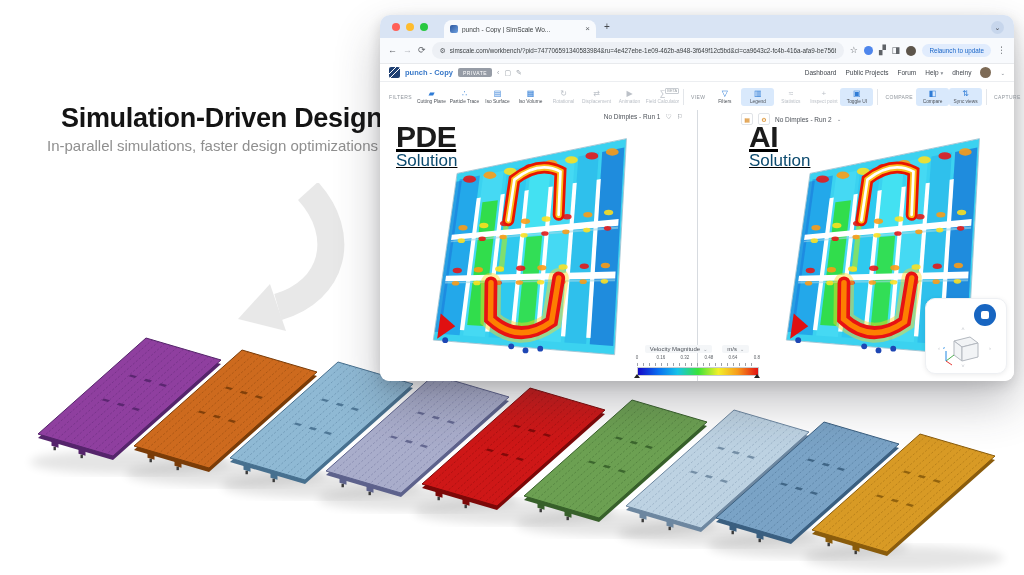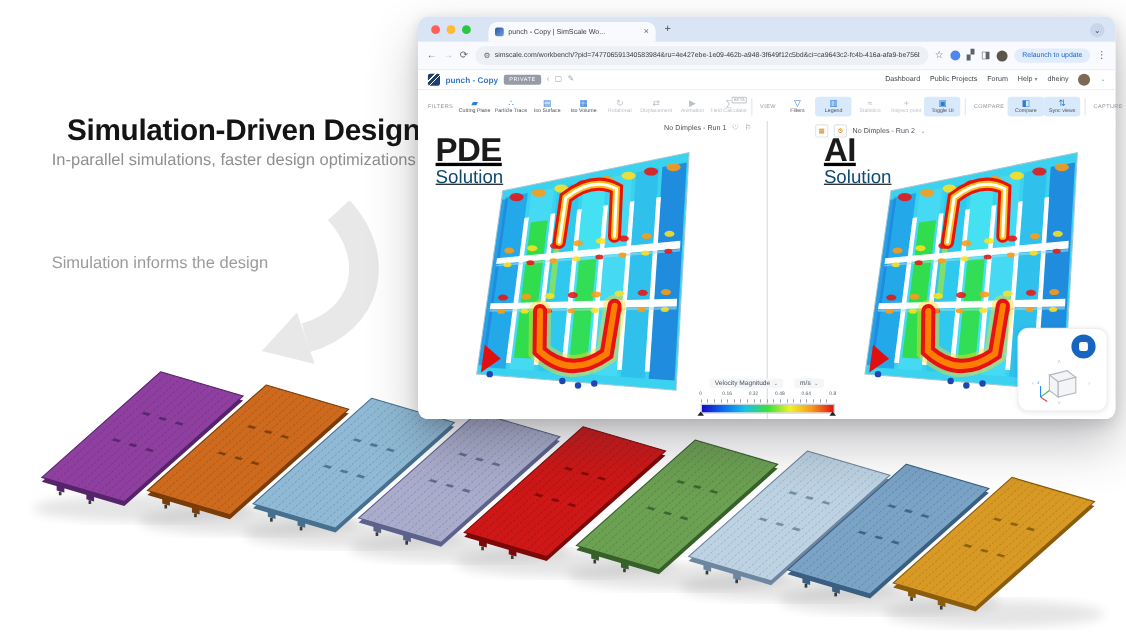--- a/index.html
+++ b/index.html
@@ -90,21 +90,20 @@
   
   .plates{position:absolute;left:0;top:318px;z-index:0;}
 </style>
 </head>
 <body>
 
 <div class="stage">
 
   <div class="hero-title">Simulation-Driven Design</div>
   <div class="hero-sub">In-parallel simulations, faster design optimizations</div>
-  <div class="hero-anno">Simulation informs the design</div>
 
   <svg class="arrow-svg" width="150" height="165" viewBox="0 0 150 165">
     <path d="M 78,8 C 118,52 104,108 48,124" stroke="#e8e8e8" stroke-width="27" fill="none"></path>
     <polygon points="40,101 56,148 8,136" fill="#e8e8e8"></polygon>
   </svg>
 
   <svg class="plates" width="1024" height="257" viewBox="0 0 1024 257" id="plates-svg">
       <defs>
         <filter id="pblur">
           <feGaussianBlur stdDeviation="5"></feGaussianBlur>

